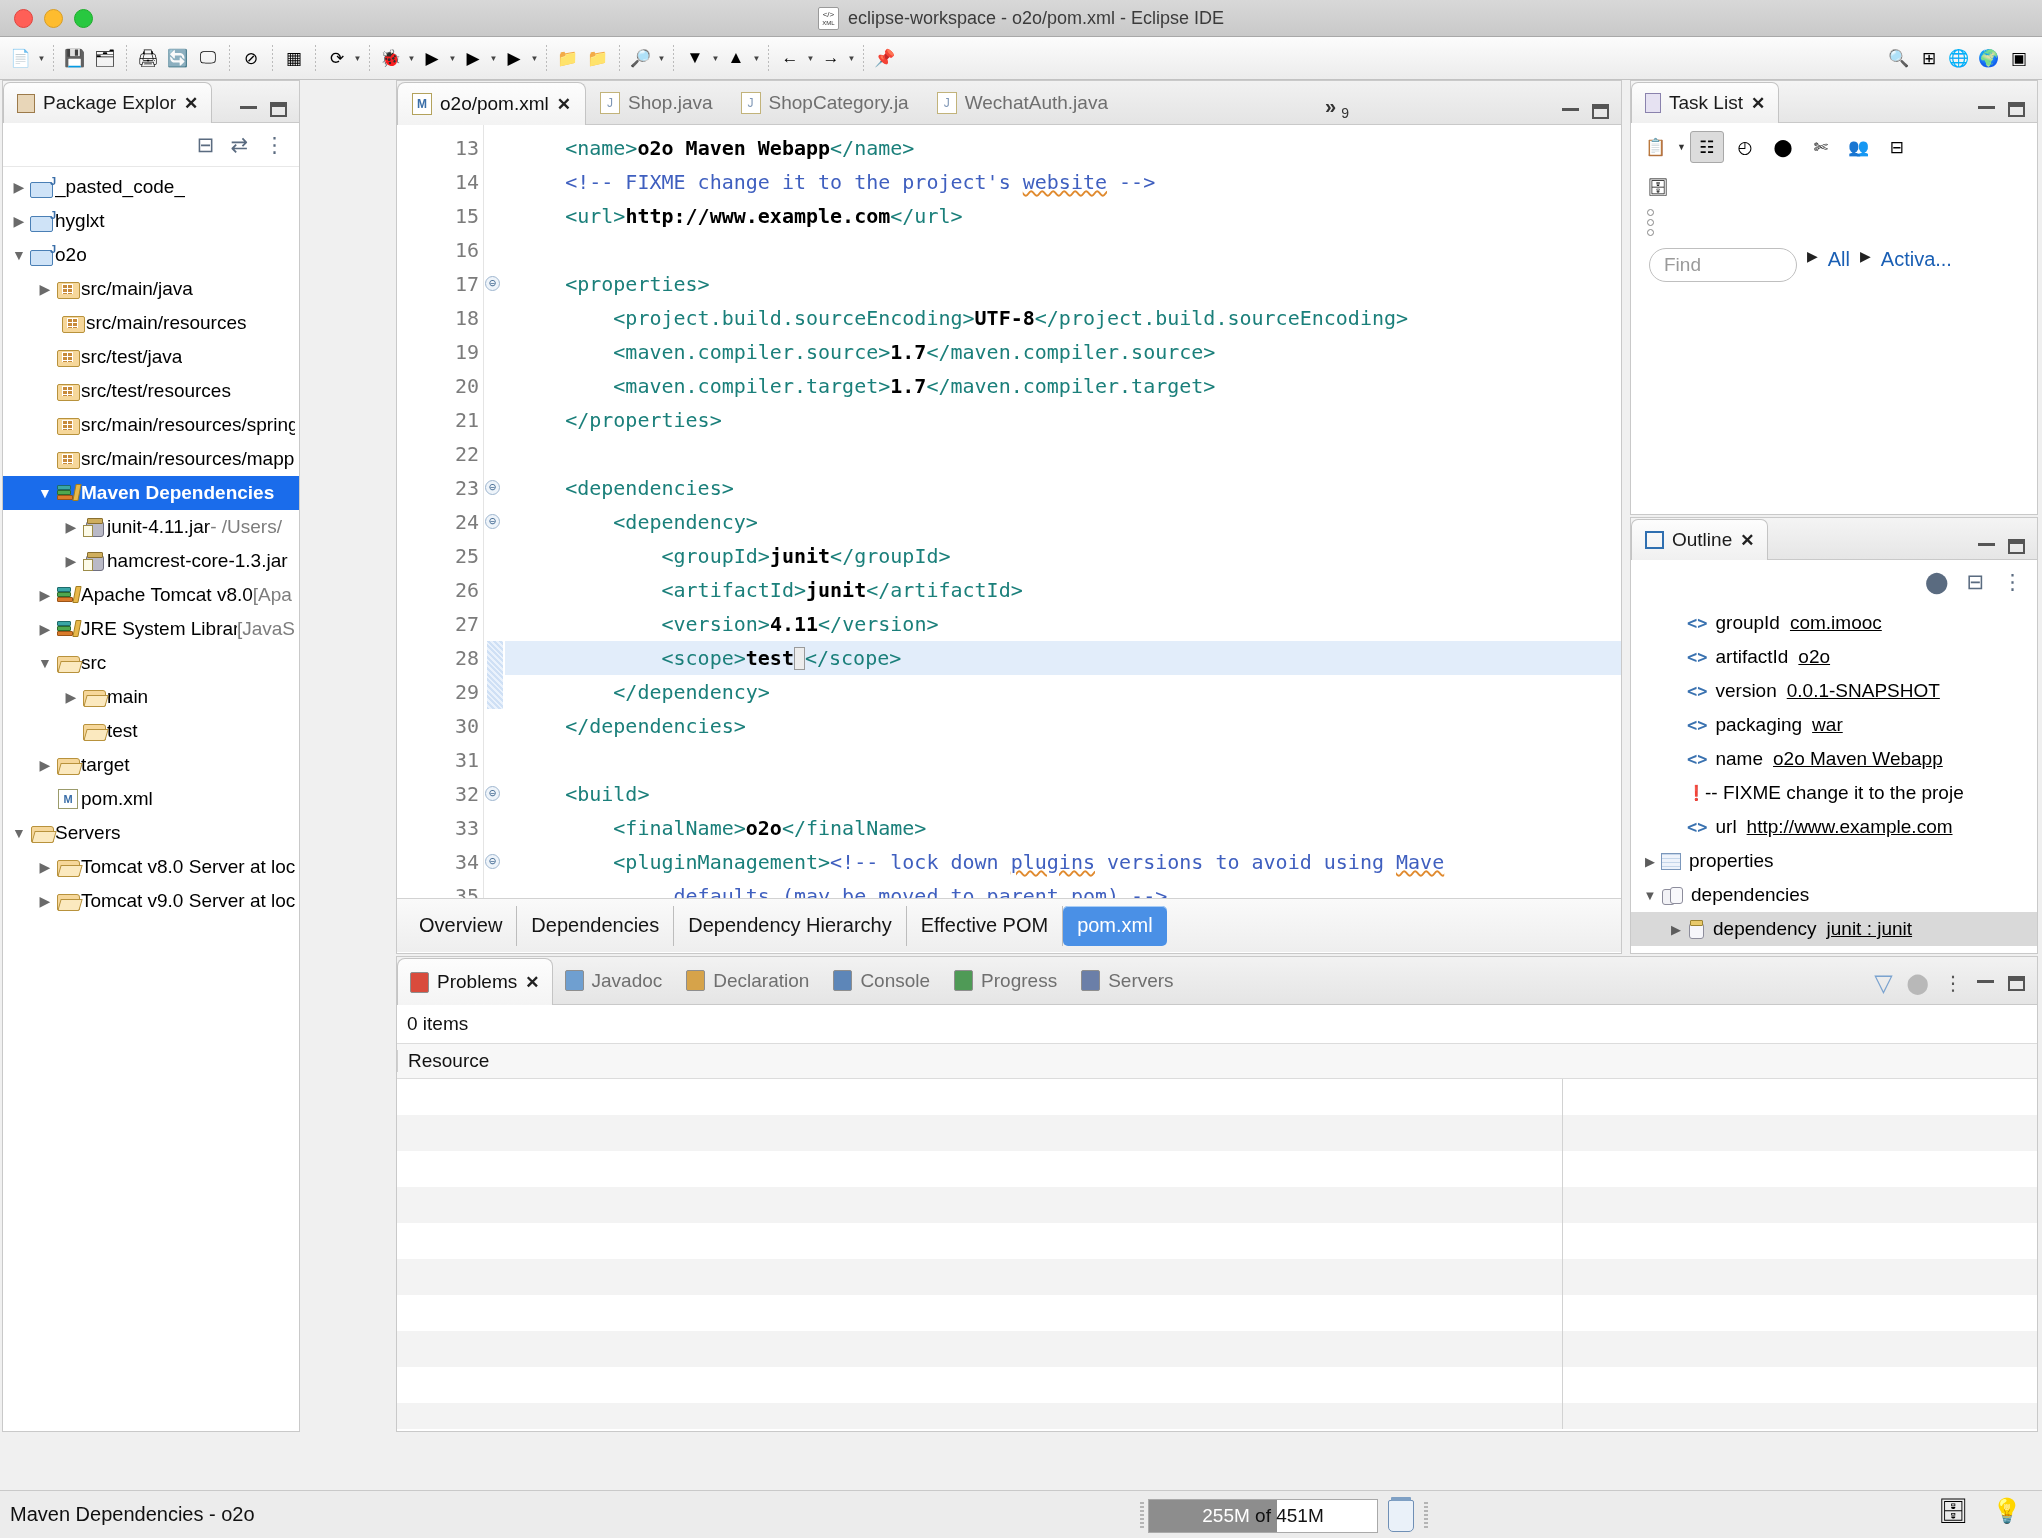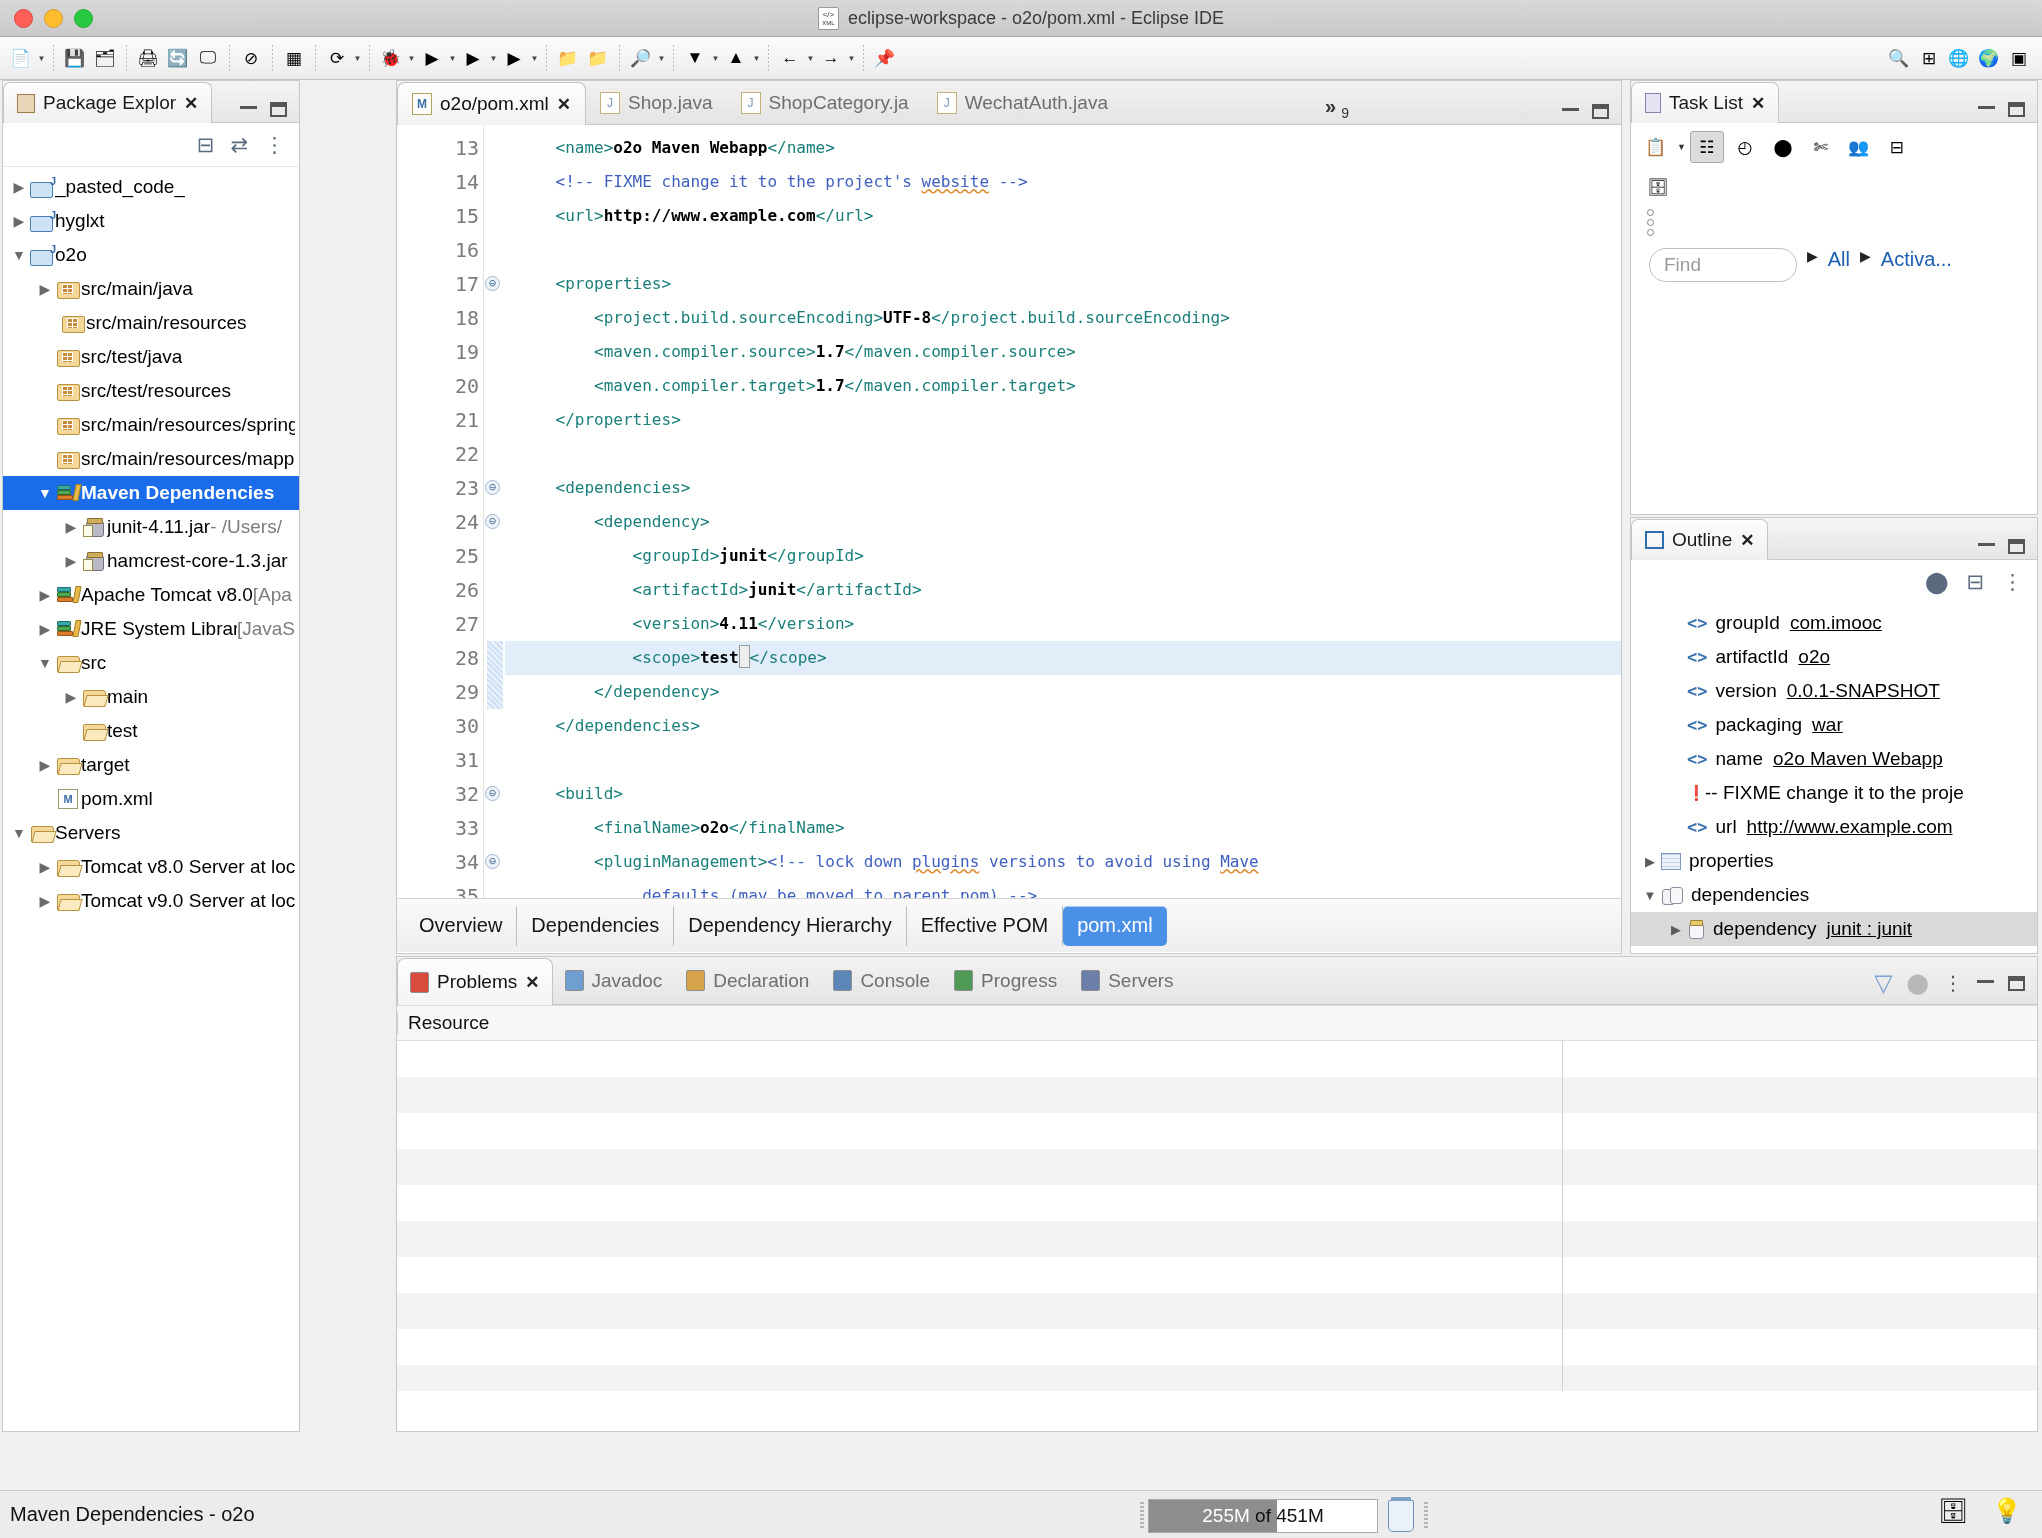--- a/index.html
+++ b/index.html
@@ -160,21 +160,21 @@
     position: relative; padding-top: 6px;
   }
   .gline { height: 34px; line-height: 34px; padding-right: 4px; position: relative; }
   .fold { position: absolute; right: -17px; top: 9px; width: 15px; height: 15px;
     border: 1px solid #9fb6cf; border-radius: 50%; background: #eef4fa; color: #4a6f96;
     font-size: 12px; line-height: 13px; text-align: center; }
   .annobar { width: 22px; flex: 0 0 22px; border-left: 1px solid #e4e4e4; position: relative; padding-top: 6px; }
   .chg-mark { position: absolute; left: 3px; width: 16px; height: 68px;
     background: repeating-linear-gradient(45deg, #cfe0f5 0 2px, #eaf2fc 2px 4px); }
   .code-lines {
-    flex: 1; font-family: "DejaVu Sans Mono", monospace; font-size: 16px;
+    flex: 1; font-family: "DejaVu Sans Mono", monospace; font-size: 20px;
     padding-top: 6px; white-space: pre; position: relative;
   }
   .cline { height: 34px; line-height: 34px; padding-left: 12px; }
   .cline.hl { background: #e2edfa; }
   .tag { color: #1a7f7a; }
   .txt { color: #000; font-weight: 700; }
   .cmt { color: #3f5fbf; }
   .cursor { display: inline-block; width: 11px; height: 23px; border: 1px solid #9a9a9a;
     background: #ededed; vertical-align: -5px; }
   .sq { text-decoration: underline; text-decoration-style: wavy; text-decoration-color: #e08a2e; }
@@ -763,20 +763,21 @@
             <span>Servers</span>
           </div>
           <div class="pr-ctrls">
             <span style="font-size:24px;color:#7ba3cf">▽</span>
             <span style="font-size:20px;color:#b8b8b8">⬤</span>
             <span style="font-size:20px;color:#555">⋮</span>
             <span class="ico-min"></span>
             <span class="ico-max"></span>
           </div>
         </div>
+      <div class="pr-items">0 items</div>
       <div class="pr-head">
         <div class="pr-col-res">Resource</div>
       </div>
       <div class="pr-body" id="pr-body">
         <div class="pr-vline"></div>
       <div class="zebra"></div>
           <div class="zebra"></div>
           <div class="zebra"></div>
           <div class="zebra"></div>
           <div class="zebra"></div>

